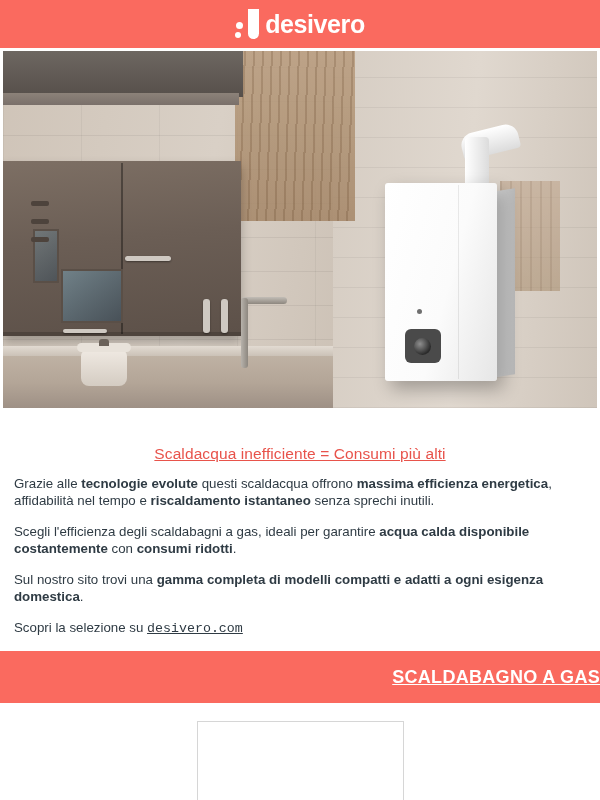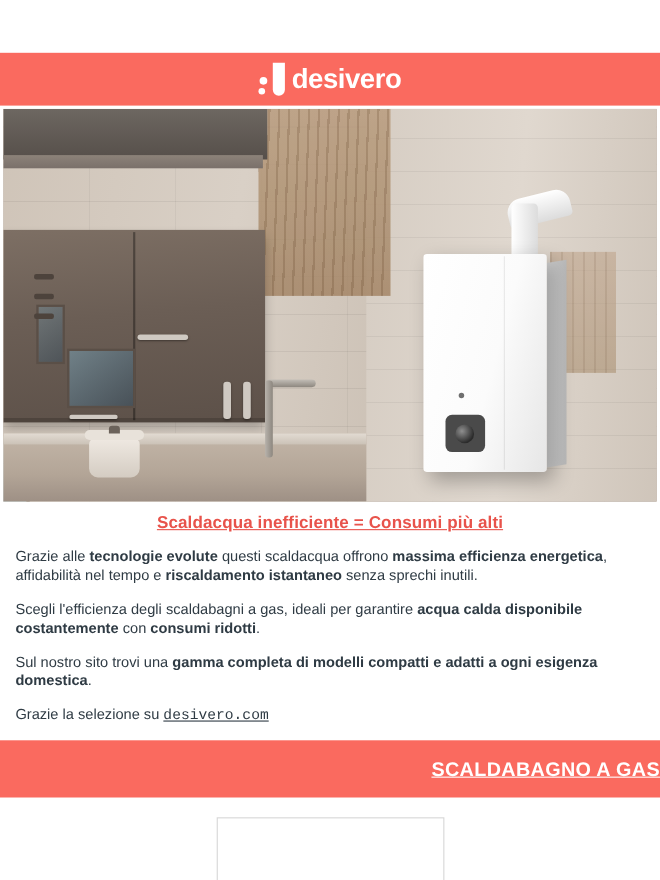--- a/index.html
+++ b/index.html
@@ -10,21 +10,20 @@
     height: 800px;
     overflow: hidden;
     background: #ffffff;
     font-family: "Liberation Sans", sans-serif;
   }
   .email {
     width: 600px;
     height: 688px;
     position: relative;
     background: #ffffff;
-    margin-top: 48px;
   }
 
   
   .header {
     background: #fa6a5f;
     height: 48px;
     display: flex;
     align-items: center;
     justify-content: center;
   }
@@ -266,23 +265,23 @@
     border-radius: 13px 13px 4px 4px;
     transform: rotate(-14deg);
     transform-origin: left bottom;
   }
 
   
   .headline {
     text-align: center;
     color: #e8534b;
     font-size: 15.5px;
-    font-weight: bold;
+    font-weight: normal;
     text-decoration: underline;
-    padding: 11px 10px 6px 10px;
+    padding: 37px 10px 6px 10px;
     letter-spacing: 0.1px;
   }
   .body {
     padding: 6px 14px 0 14px;
     color: #2f3b44;
     font-size: 13.3px;
     line-height: 17px;
   }
   .body p { margin: 0 0 14px 0; }
   .body b { font-weight: bold; }
@@ -379,21 +378,21 @@
     <p>
       <span>Grazie alle </span><b>tecnologie evolute</b><span> questi scaldacqua offrono </span><b>massima efficienza energetica</b><span>, affidabilità nel tempo e </span><b>riscaldamento istantaneo</b><span> senza sprechi inutili.</span>
     </p>
     <p>
       <span>Scegli l'efficienza degli scaldabagni a gas, ideali per garantire </span><b>acqua calda disponibile costantemente</b><span> con </span><b>consumi ridotti</b><span>.</span>
     </p>
     <p>
       <span>Sul nostro sito trovi una </span><b>gamma completa di modelli compatti e adatti a ogni esigenza domestica</b><span>.</span>
     </p>
     <p>
-      <span>Grazie la selezione su </span><a class="link" href="#">desivero.com</a>
+      <span>Scopri la selezione su </span><a class="link" href="#">desivero.com</a>
     </p>
   </div>
 
   <div class="cta-band">
     <a href="#">SCALDABAGNO A GAS</a>
   </div>
 
   <div class="products">
     <div class="product-card">
       <span></span>

